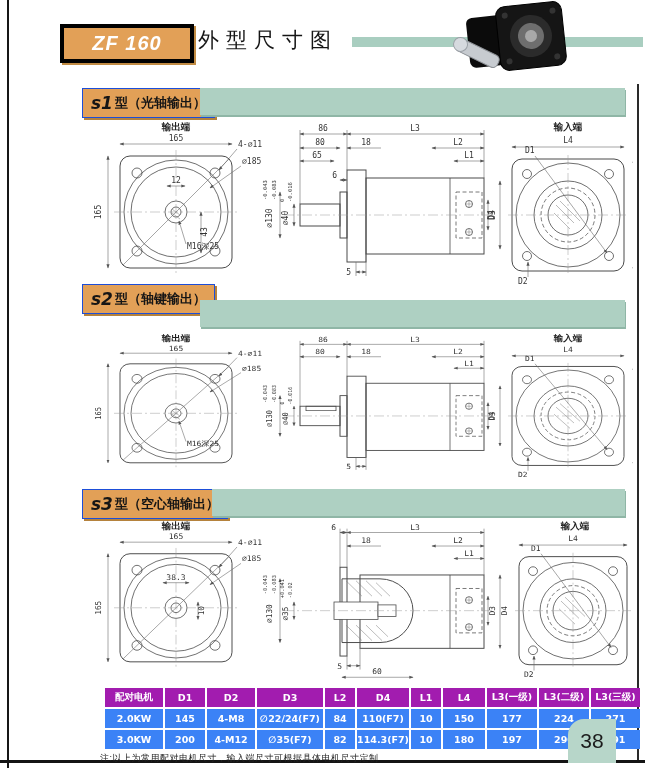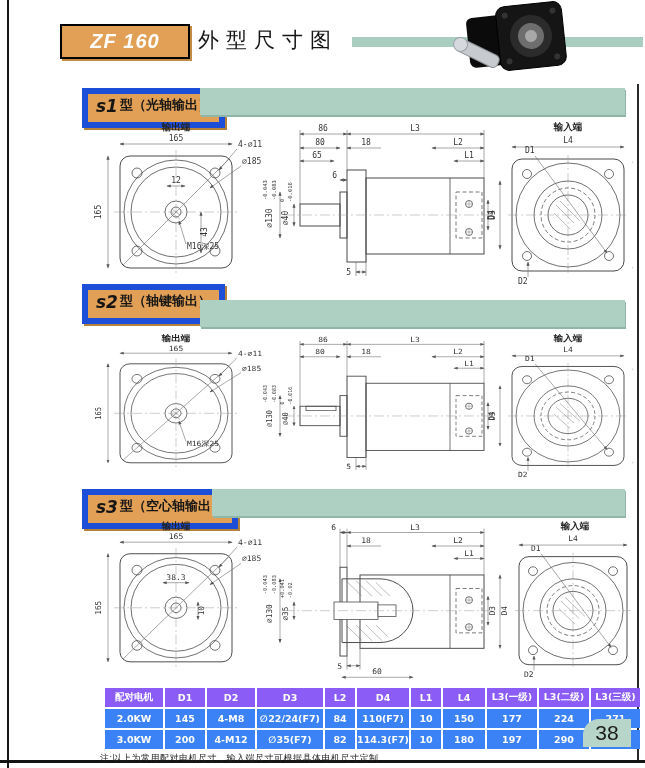--- a/index.html
+++ b/index.html
@@ -1,47 +1,47 @@
 <!DOCTYPE html>
 <html><head>
 <meta charset="utf-8">
 <style>
   html,body{margin:0;padding:0}
   body{width:645px;height:768px;position:relative;background:#fff;font-family:"Liberation Sans",sans-serif;overflow:hidden}
   .edge-l{position:absolute;left:7px;top:0;width:2px;height:768px;background:#161616}
   .edge-r{position:absolute;left:637px;top:84px;width:2px;height:678px;background:#2a2a2a}
   .edge-b{position:absolute;left:0;top:760px;width:645px;height:3px;background:#141414}
 
-  .model-box{position:absolute;left:60px;top:24px;width:126px;height:31px;background:#e2a057;border:2px solid #000000;
+  .model-box{position:absolute;left:60px;top:24px;width:126px;height:31px;background:#e2a057;border:4px solid #000000;
     box-shadow:2px 2px 0 #c18b43;display:flex;align-items:center;justify-content:center;
     color:#fff;font-weight:bold;font-style:italic;font-size:20px;letter-spacing:1px}
   .page-title{position:absolute;left:198px;top:26px;font-size:21px;font-weight:normal;color:#151515;letter-spacing:7px;font-family:"DejaVu Sans",sans-serif}
   .title-rule{position:absolute;left:352px;top:37px;width:291px;height:10px;background:#a9cec0}
 
-  .sec-label{position:absolute;height:24px;background:#e2a057;border:6px solid #1d4ed8;box-shadow:2px 2px 0 #b5823d;
-    color:#151515;font-size:13px;font-weight:bold;display:flex;padding:2px 8px;font-family:"DejaVu Sans",sans-serif}
+  .sec-label{position:absolute;height:24px;background:#e2a057;border:1px solid #1d4ed8;box-shadow:2px 2px 0 #b5823d;
+    color:#151515;font-size:13px;font-weight:bold;display:flex;align-items:center;padding:2px 8px;font-family:"DejaVu Sans",sans-serif}
   .sec-label .b{font-size:17px;font-style:italic;margin-right:2px}
   .sec-banner{position:absolute;height:27px;background:#aed0c2;box-shadow:1px 2px 0 #8fb6a6}
 
   svg .t{font:8px "DejaVu Sans Mono",monospace;fill:#333}
   svg .ts{font:5.5px "DejaVu Sans Mono",monospace;fill:#333}
   svg .tc{font:bold 9.5px "DejaVu Sans",sans-serif;fill:#222}
   svg .o{fill:none;stroke:#4a4a4a;stroke-width:1}
   svg .o2{fill:none;stroke:#4a4a4a;stroke-width:.8}
   svg .d{fill:none;stroke:#6a6a6a;stroke-width:.6}
   svg .cl{fill:none;stroke:#999;stroke-width:.5;stroke-dasharray:10 3 2 3}
   svg .hb{fill:none;stroke:#555;stroke-width:.8;stroke-dasharray:4 2.5}
   svg .ht{stroke:#777;stroke-width:.5}
 
   table.dim{position:absolute;left:103px;top:686px;width:515px;border-collapse:separate;border-spacing:2px;table-layout:fixed}
   table.dim th,table.dim td{color:#fff;font-weight:bold;font-size:9.5px;text-align:center;padding:0;height:19px;font-family:"DejaVu Sans",sans-serif}
-  table.dim th{background:#8b5cf6}
+  table.dim th{background:#a21caf}
   table.dim td{background:#3b82f6}
   .note{position:absolute;left:100px;top:752px;font-size:9px;color:#222;letter-spacing:.5px;font-family:Liberation Sans, sans-serif}
-  .page-tab{position:absolute;left:583px;top:719px;width:48px;height:28px;background:#b7d6c9;border-top-left-radius:16px;
+  .page-tab{position:absolute;left:568px;top:719px;width:48px;height:44px;background:#b7d6c9;border-top-left-radius:16px;
     display:flex;align-items:center;justify-content:center;font-size:21px;color:#1b1b1b}
 </style>
 </head>
 <body>
 
 <div class="edge-l"></div>
 <div class="edge-r"></div>
 <div class="edge-b"></div>
 
 <div class="model-box">

